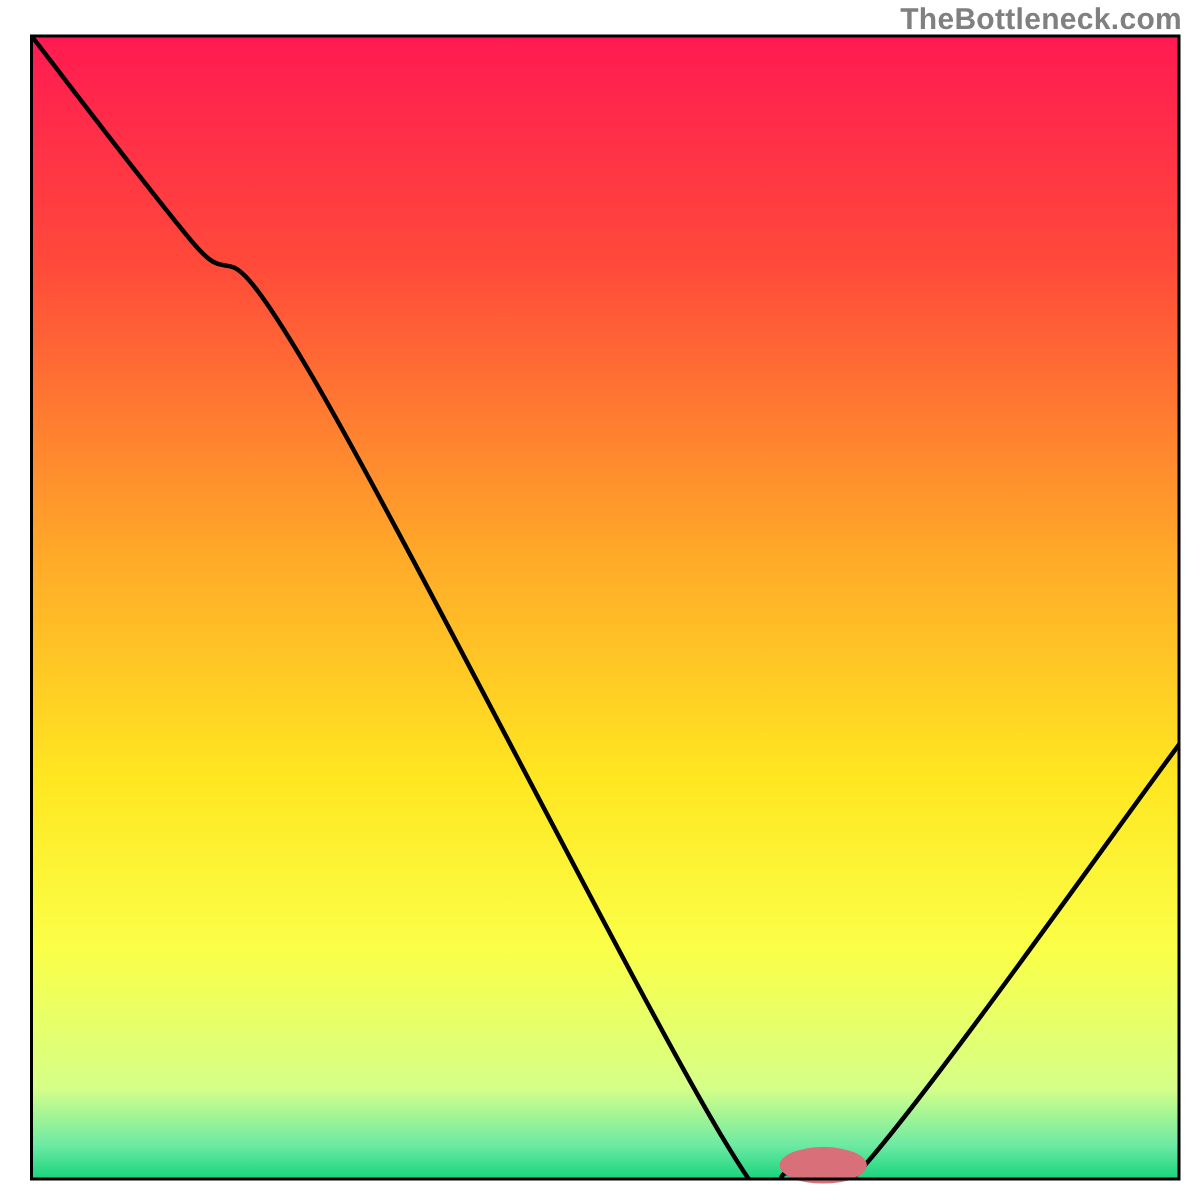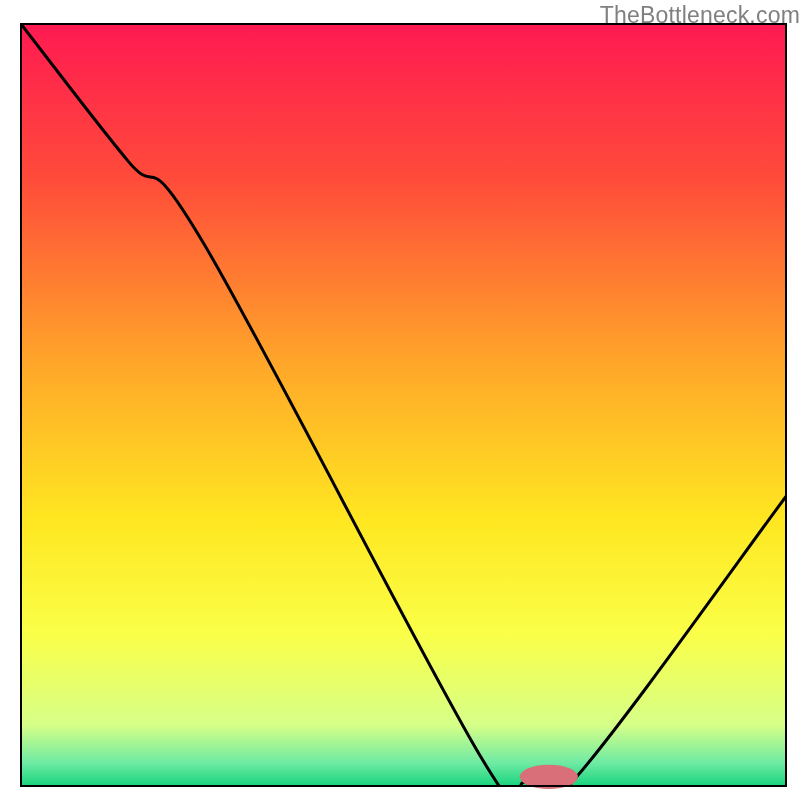--- a/index.html
+++ b/index.html
@@ -11,23 +11,23 @@
     font-family: Arial, Helvetica, sans-serif;
   }
   .container {
     position: relative;
     width: 800px;
     height: 800px;
   }
   .watermark {
     position: absolute;
     top: 2px;
-    right: 0;
-    font-size: 23px;
-    font-weight: 400;
+    right: 12px;
+    font-size: 20px;
+    font-weight: 700;
     color: #808080;
     letter-spacing: 0.2px;
     z-index: 10;
   }
   svg {
     display: block;
   }
 </style>
 </head>
 <body>

